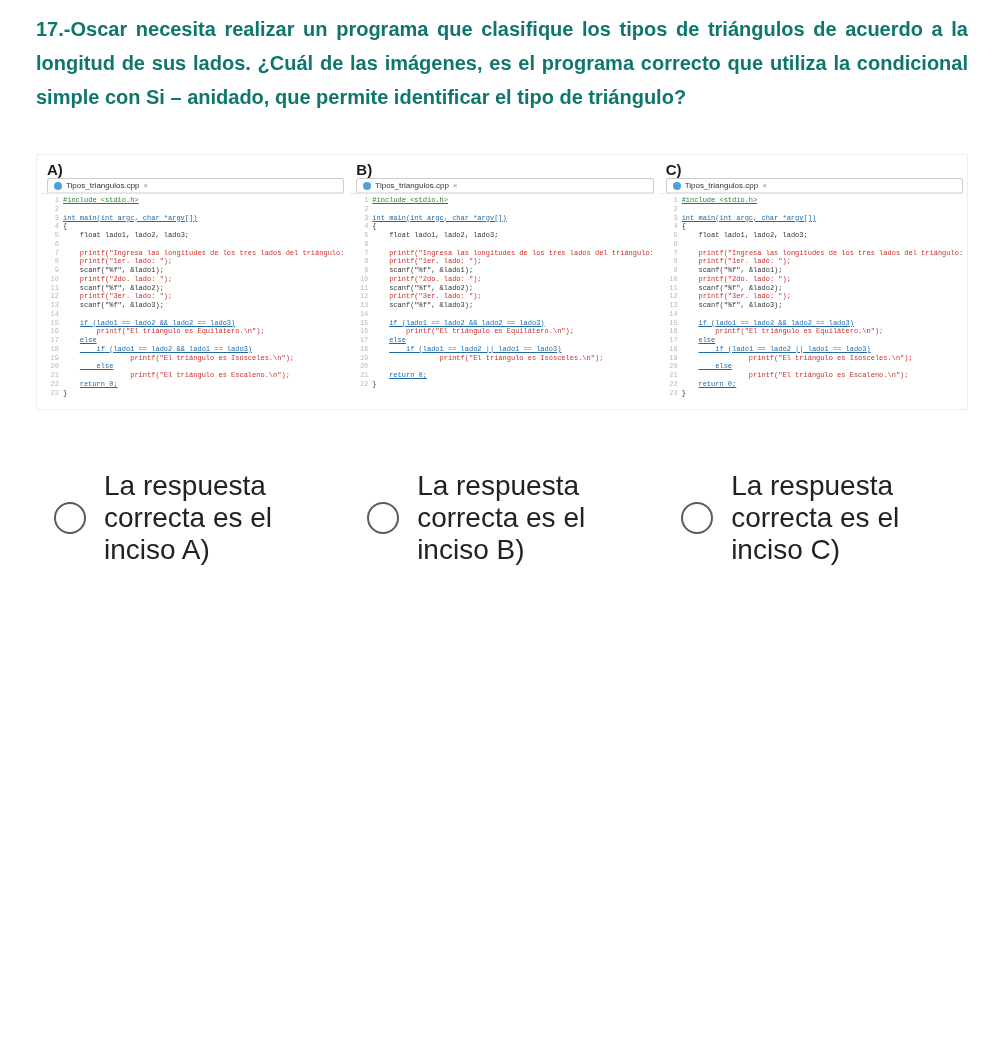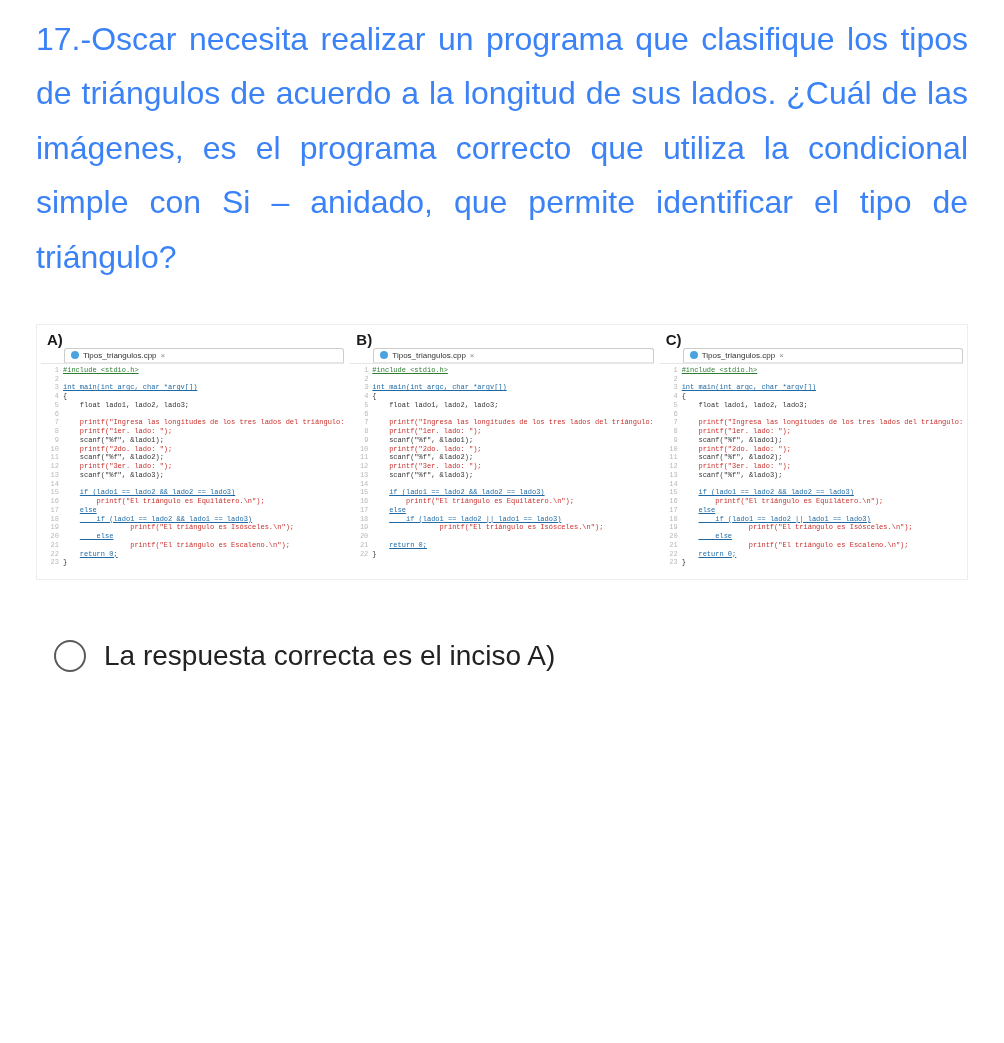--- a/index.html
+++ b/index.html
@@ -8,23 +8,23 @@
     background: #ffffff;
     font-family: Arial, Helvetica, sans-serif;
     color: #000000;
   }
   .page {
     width: 1004px;
     box-sizing: border-box;
     padding: 12px 36px 40px 36px;
   }
   .question {
-    font-size: 32px;
-    font-weight: 400;
-    color: #3b82f6;
+    font-size: 20px;
+    font-weight: 700;
+    color: #0f766e;
     text-align: justify;
     text-justify: inter-word;
     line-height: 1.7;
     margin-bottom: 40px;
   }
   .images-row {
     display: flex;
     gap: 6px;
     border: 1px solid #eeeeee;
     padding: 4px 4px 8px 4px;
@@ -47,21 +47,21 @@
     display: inline-flex;
     align-items: center;
     gap: 4px;
     font-size: 8px;
     color: #333333;
     background: #ffffff;
     border: 1px solid #cccccc;
     border-bottom: 1px solid #e6e6e6;
     padding: 2px 6px;
     border-radius: 3px 3px 0 0;
-    margin-left: 23px;
+    margin-left: 6px;
   }
   .tab-icon {
     width: 8px;
     height: 8px;
     border-radius: 50%;
     background: #4aa3df;
   }
   .tab-close {
     font-size: 8px;
     color: #888888;
@@ -215,15 +215,23 @@
 <span class="gutter-num">23</span>}</div>
     </div>
 
   </div>
 
   <div class="options">
     <label class="option">
       <span class="radio"></span>
       <span class="option-text">La respuesta correcta es el inciso A)</span>
     </label>
+    <label class="option">
+      <span class="radio"></span>
+      <span class="option-text">La respuesta correcta es el inciso B)</span>
+    </label>
+    <label class="option">
+      <span class="radio"></span>
+      <span class="option-text">La respuesta correcta es el inciso C)</span>
+    </label>
   </div>
 
 </div>
 
 </body></html>

